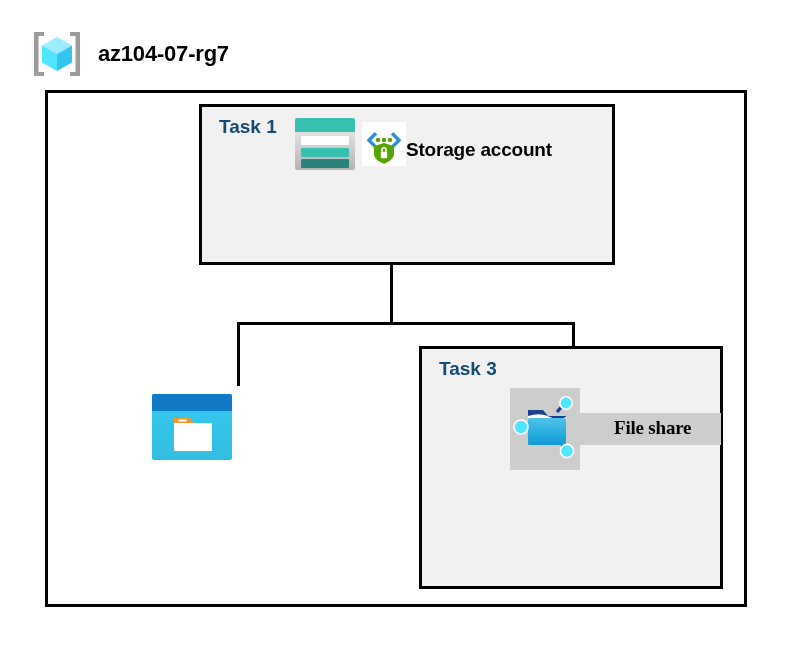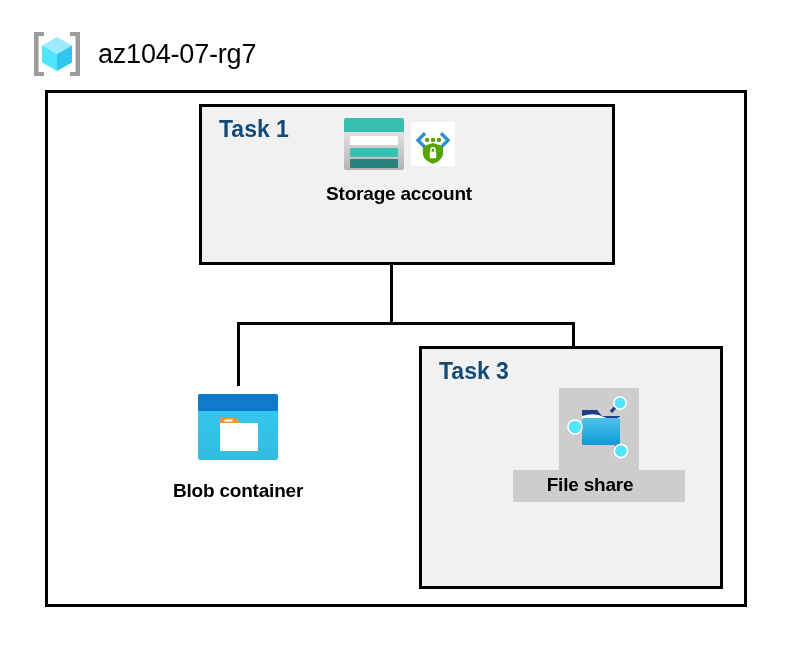--- a/index.html
+++ b/index.html
@@ -30,22 +30,22 @@
     display: flex;
     align-items: center;
     gap: 14px;
   }
   .rg-icon {
     width: 54px;
     height: 52px;
     flex: 0 0 auto;
   }
   .rg-title {
-    font-size: 27px;
-    font-weight: normal;
+    font-size: 22px;
+    font-weight: bold;
     color: #000000;
     letter-spacing: -0.2px;
     white-space: nowrap;
   }
 
   
   .rg-boundary {
     position: absolute;
     left: 45px;
     top: 90px;
@@ -64,44 +64,45 @@
     box-sizing: border-box;
   }
   .task-1 { left: 199px; top: 104px;  width: 416px; height: 161px; }
   .task-2 { left: 72px;  top: 330px;  width: 303px; height: 243px; }
   .task-3 { left: 419px; top: 330px;  width: 304px; height: 243px; margin-top: 16px; }
 
   .task-label {
     position: absolute;
     left: 17px;
     top: 9px;
-    font-size: 23px;
+    font-size: 19px;
     font-weight: bold;
     color: #134a76;
     letter-spacing: 0px;
     white-space: nowrap;
   }
 
   
   .node {
     position: absolute;
     display: flex;
-    flex-direction: column;
+    flex-direction: row;
     align-items: center;
   }
   .node-caption {
     font-size: 19px;
     font-weight: bold;
     color: #000000;
     white-space: nowrap;
     letter-spacing: -0.2px;
   }
   .node-caption.highlighted {
     background: #cdcdcd;
-    padding: 4px 52px 6px 34px;
+    padding: 4px 30px 6px 34px;
+    font-family: Liberation Serif, serif;
   }
 
   
   .node-storage {
     left: 294px;
     top: 117px;
     width: 210px;
   }
   .storage-row {
     display: flex;
@@ -232,21 +233,20 @@
         <rect x="2" y="2" width="80" height="66" rx="2" fill="url(#blobBody)"></rect>
         <rect x="2" y="2" width="80" height="17" rx="2" fill="#0f7ac8"></rect>
         <rect x="2" y="12" width="80" height="7" fill="#0f7ac8"></rect>
 
         <path d="M24 26 L40 26 L44 31 L24 31 Z" fill="#f2962f"></path>
         <rect x="28.5" y="27.5" width="8" height="2" fill="#ffffff"></rect>
 
         <rect x="24" y="31" width="38" height="28" fill="#ffffff"></rect>
       </svg>
     </span>
-    <span class="node-caption">Blob container</span>
   </div>
 
   <div class="task-box task-3">
     <span class="task-label">Task 3</span>
   </div>
 
   <div class="node node-file">
     <span class="file-icon-bg">
       <span>
         <svg viewBox="0 0 70 70" width="70" height="70" aria-hidden="true">

